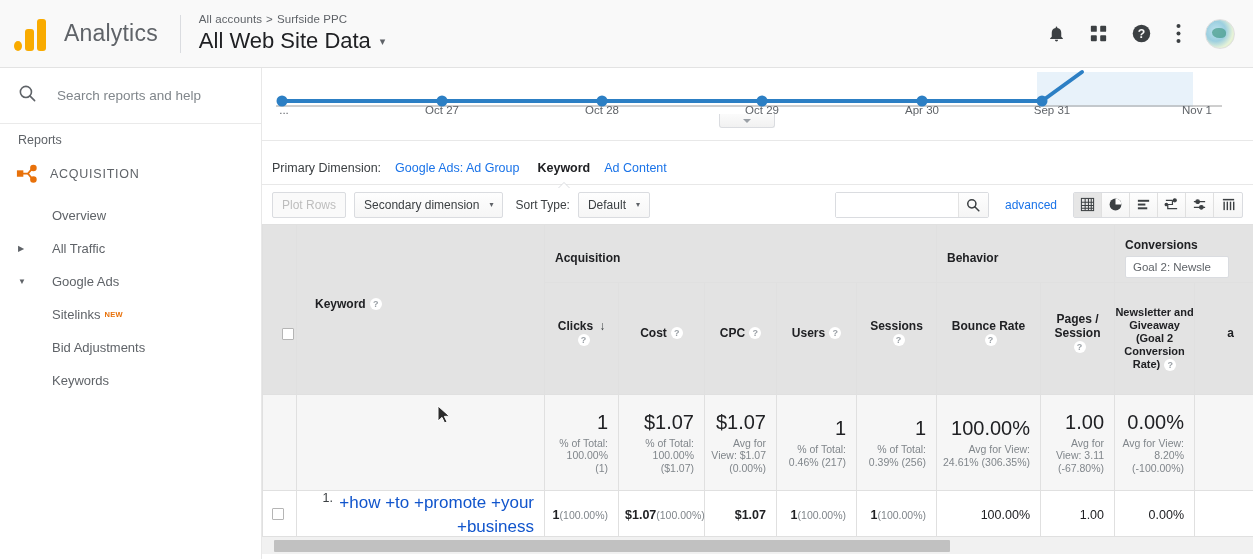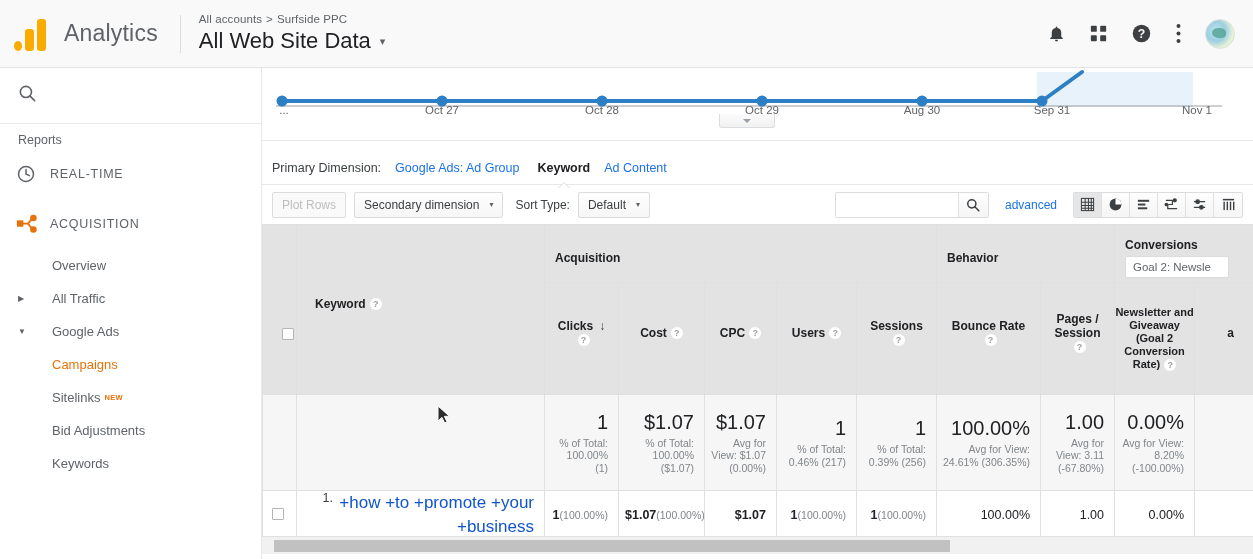--- a/index.html
+++ b/index.html
@@ -327,33 +327,25 @@
   </div>
 
   <div class="sidebar">
     <div class="search-row">
       <span class="mag">
         <svg width="19" height="19" viewBox="0 0 24 24" fill="none" stroke="#5f6368" stroke-width="2">
             <circle cx="10" cy="10" r="7"></circle>
             <line x1="15" y1="15" x2="21" y2="21" stroke-linecap="round"></line>
           </svg>
       </span>
+      <input class="search-input" value="" placeholder="Search reports and help" style="">
     </div>
 
     <div class="reports-label">Reports</div>
 
-    <div class="nav-main">
-      <span class="nico">
-        <svg width="20" height="20" viewBox="0 0 24 24" fill="none" stroke="#5f6368" stroke-width="1.8">
-            <circle cx="12" cy="12" r="9"></circle>
-            <polyline points="12,6.5 12,12 16,14" stroke-linecap="round"></polyline>
-          </svg>
-      </span>
-      <span class="ntxt">REAL-TIME</span>
-    </div>
 
 
     <div class="nav-main active">
       <span class="nico">
         <svg width="22" height="22" viewBox="0 0 24 24" stroke="#e8710a" stroke-width="2" fill="#e8710a">
           <rect x="2" y="9" width="5" height="5"></rect>
           <circle cx="19" cy="5.5" r="2.6"></circle>
           <circle cx="19" cy="18" r="2.6"></circle>
           <path d="M7 11.5 L13 11.5 L17.5 6.5" fill="none"></path>
           <path d="M13 11.5 L17.5 17" fill="none"></path>
@@ -365,23 +357,20 @@
     <div class="sub-item no-arrow">
       <span class="slabel">Overview</span>
     </div>
     <div class="sub-item">
       <span class="arrow">▶</span>
       <span class="slabel">All Traffic</span>
     </div>
     <div class="sub-item">
       <span class="arrow">▼</span>
       <span class="slabel">Google Ads</span>
-    </div>
-    <div class="sub-item no-arrow sel">
-      <span class="slabel">Campaigns</span>
     </div>
     <div class="sub-item no-arrow">
       <span class="slabel">Sitelinks</span>
       <span class="newbadge">NEW</span>
     </div>
     <div class="sub-item no-arrow">
       <span class="slabel">Bid Adjustments</span>
     </div>
     <div class="sub-item no-arrow">
       <span class="slabel">Keywords</span>
@@ -401,21 +390,21 @@
         <circle cx="340" cy="33" r="5.5" fill="#2c7fc4"></circle>
         <circle cx="500" cy="33" r="5.5" fill="#2c7fc4"></circle>
         <circle cx="660" cy="33" r="5.5" fill="#2c7fc4"></circle>
         <circle cx="780" cy="33" r="5.5" fill="#2c7fc4"></circle>
       </svg>
       <div class="xlabels">
         <span class="xlab" style="left:22px;">...</span>
         <span class="xlab" style="left:180px;">Oct 27</span>
         <span class="xlab" style="left:340px;">Oct 28</span>
         <span class="xlab" style="left:500px;">Oct 29</span>
-        <span class="xlab" style="left:660px;">Aug 30</span>
+        <span class="xlab" style="left:660px;">Apr 30</span>
         <span class="xlab" style="left:790px;">Sep 31</span>
         <span class="xlab" style="left:935px;">Nov 1</span>
       </div>
       <div class="chart-collapse">
         <i></i>
       </div>
     </div>
 
     <div class="pdim">
       <span class="lbl">Primary Dimension:</span>

